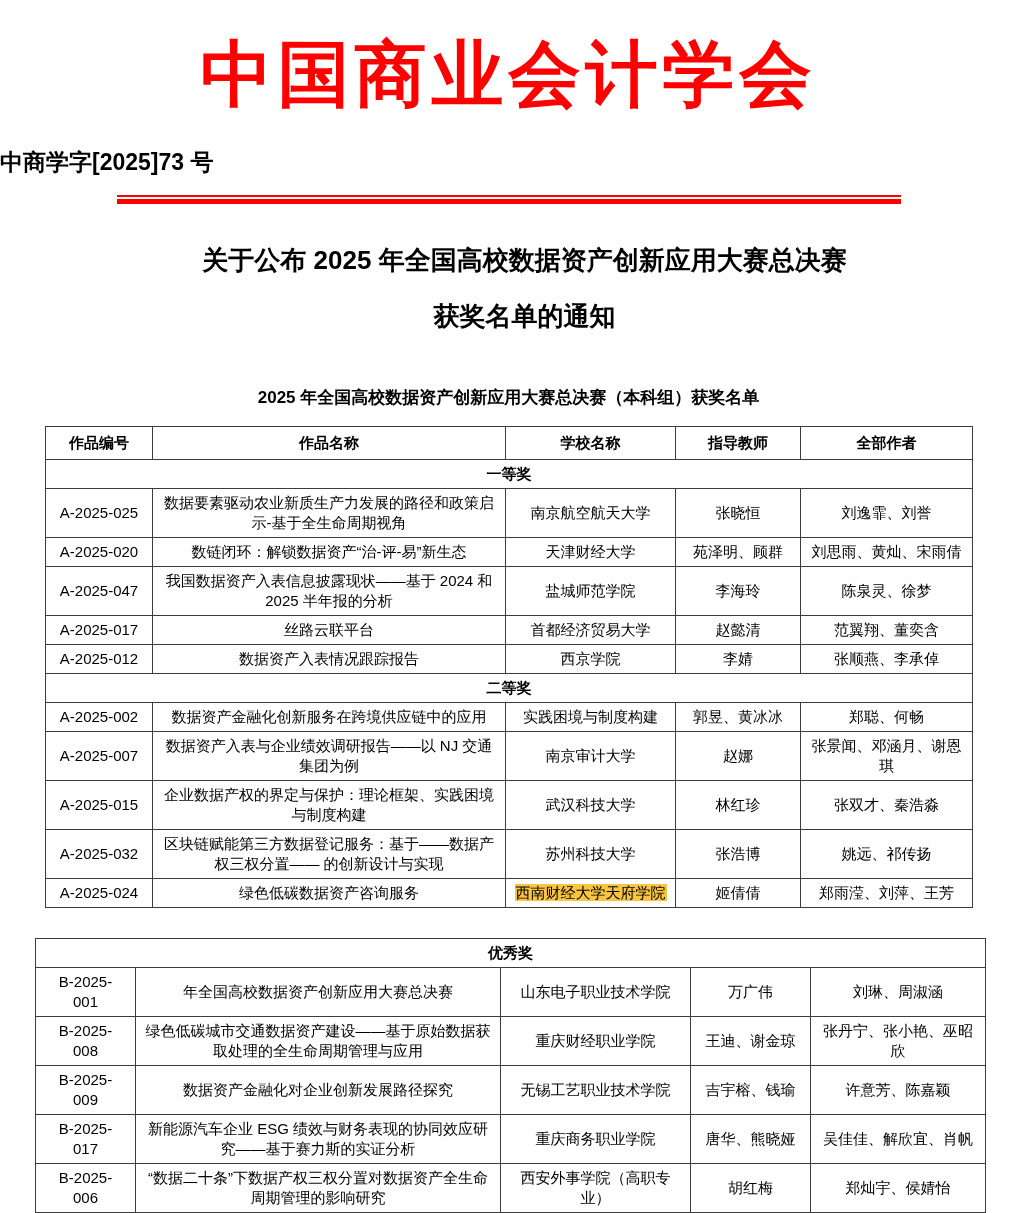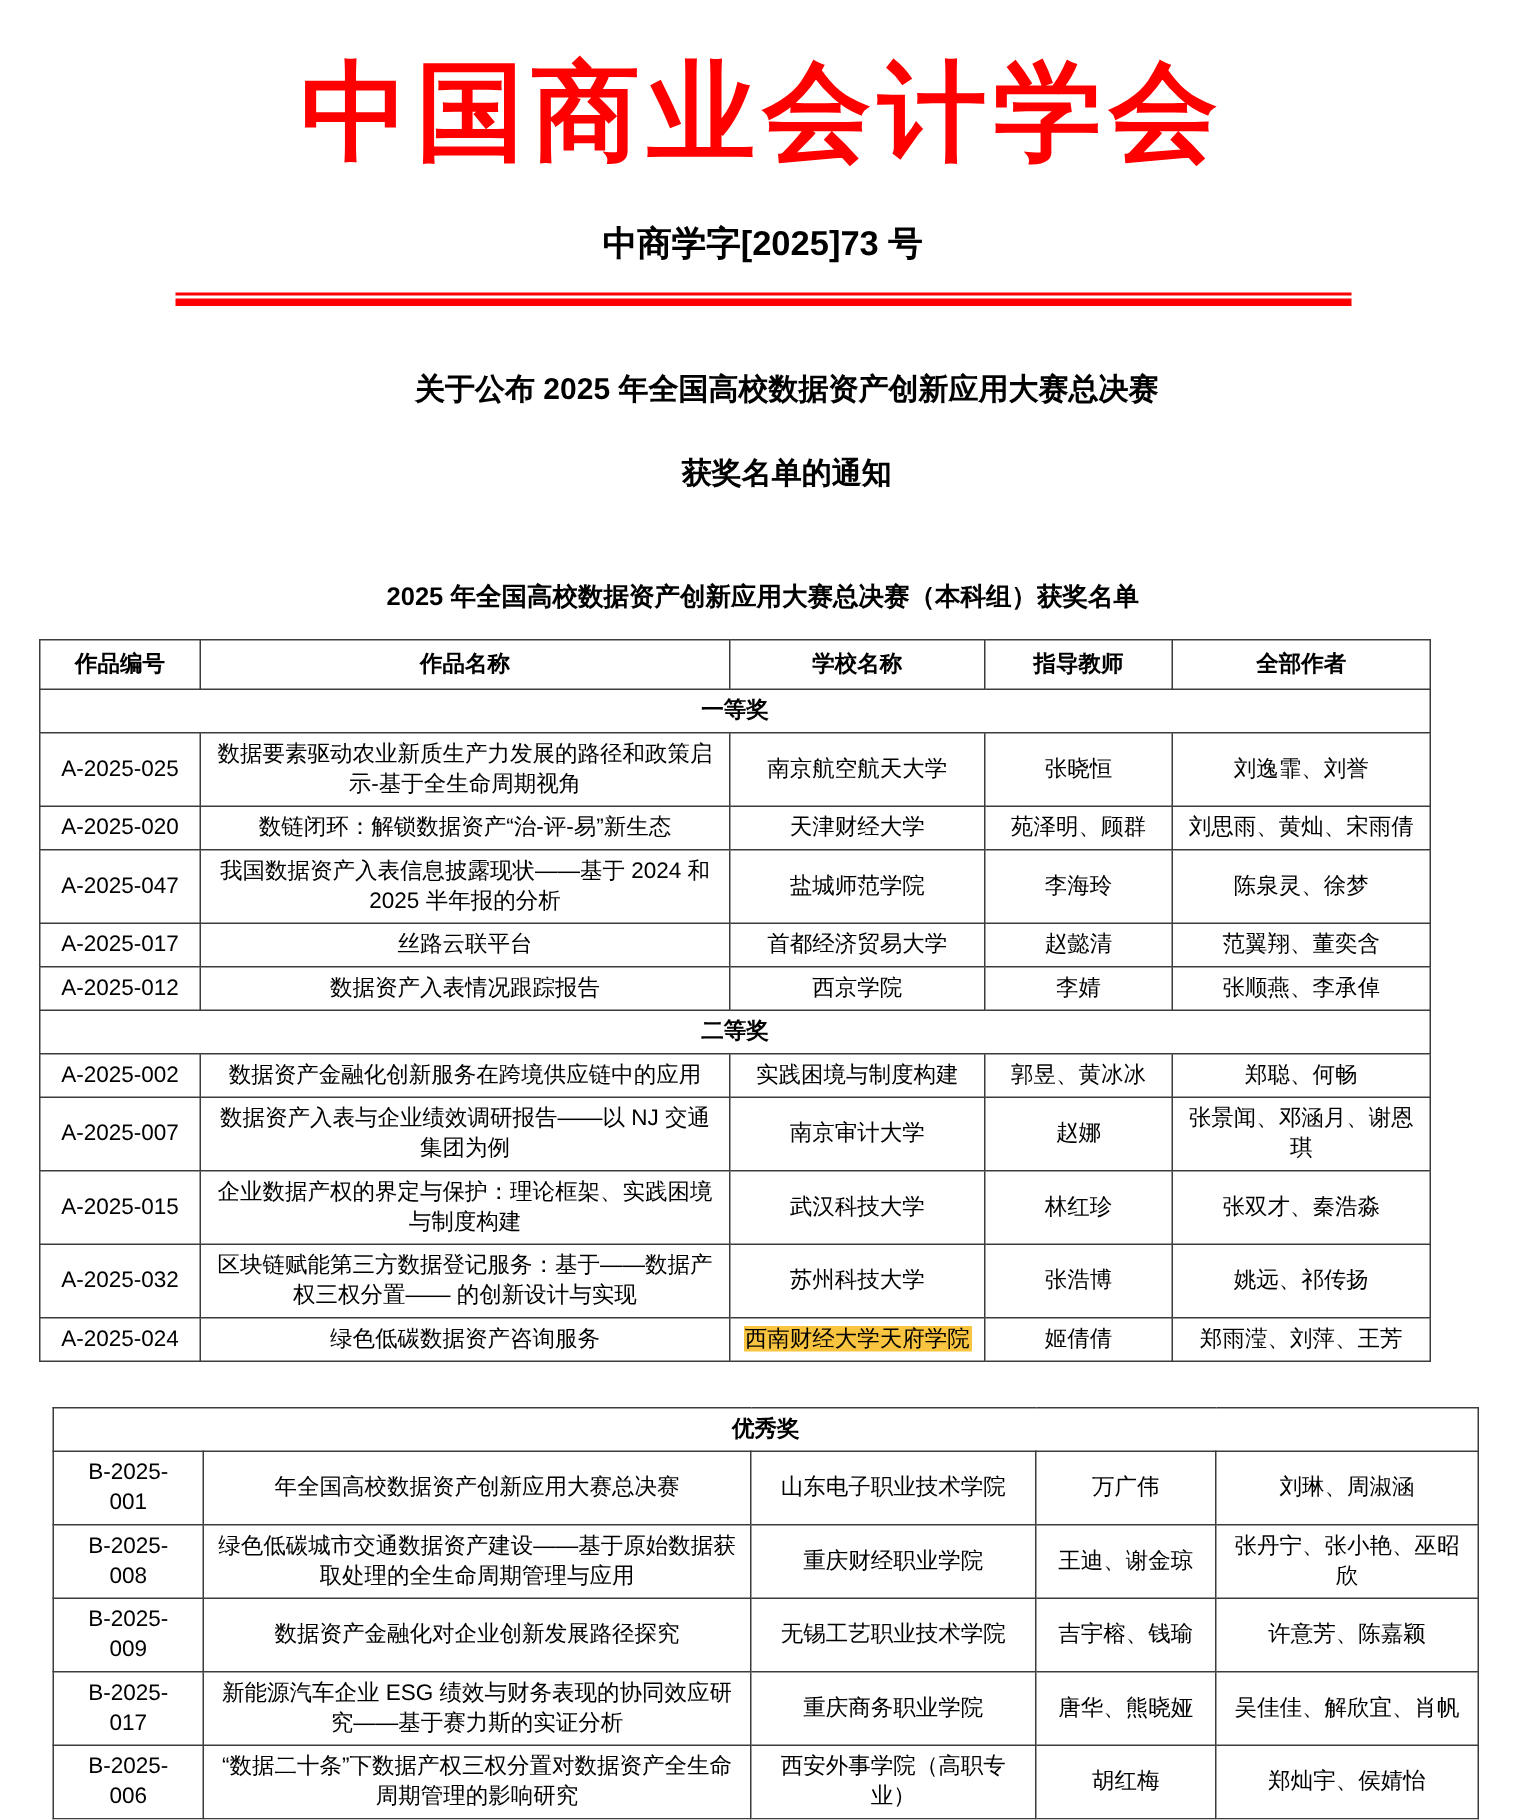--- a/index.html
+++ b/index.html
@@ -21,50 +21,50 @@
   .org-title{
     text-align:center;
     color:var(--accent);
     font-size:72px;
     font-weight:900;
     letter-spacing:5px;
     margin-top:27px;
     font-family:"DejaVu Sans","Liberation Sans",sans-serif;
   }
   .doc-num{
-    text-align:center;
+    text-align:left;
     font-size:23px;
     font-weight:bold;
     margin-top:24px;
   }
   .redline{width:784px;margin:17px auto 0 auto;}
   .redline .thin{height:2px;background:var(--accent);}
   .redline .thick{height:5px;background:var(--accent);margin-top:2px;}
 
   .notice-title{
     text-align:center;
-    font-size:20px;
+    font-size:26px;
     font-weight:bold;
     margin-top:28px;
     margin-left:32px;
   }
   .notice-title .tline{line-height:56px;}
 
   .caption{
     text-align:center;
     font-size:17px;
     font-weight:bold;
     margin-top:42px;
   }
 
   table{
     border-collapse:collapse;
     table-layout:fixed;
   }
-  #t1{margin:17px 0 0 26px;width:927px;}
+  #t1{margin:17px 0 0 45px;width:927px;}
   #t2{margin:30px 0 0 35px;width:950px;}
   th,td{
     border:1px solid var(--border);
     font-size:15px;
     line-height:20px;
     text-align:center;
     vertical-align:middle;
     padding:4px 6px;
     word-break:break-word;
   }

